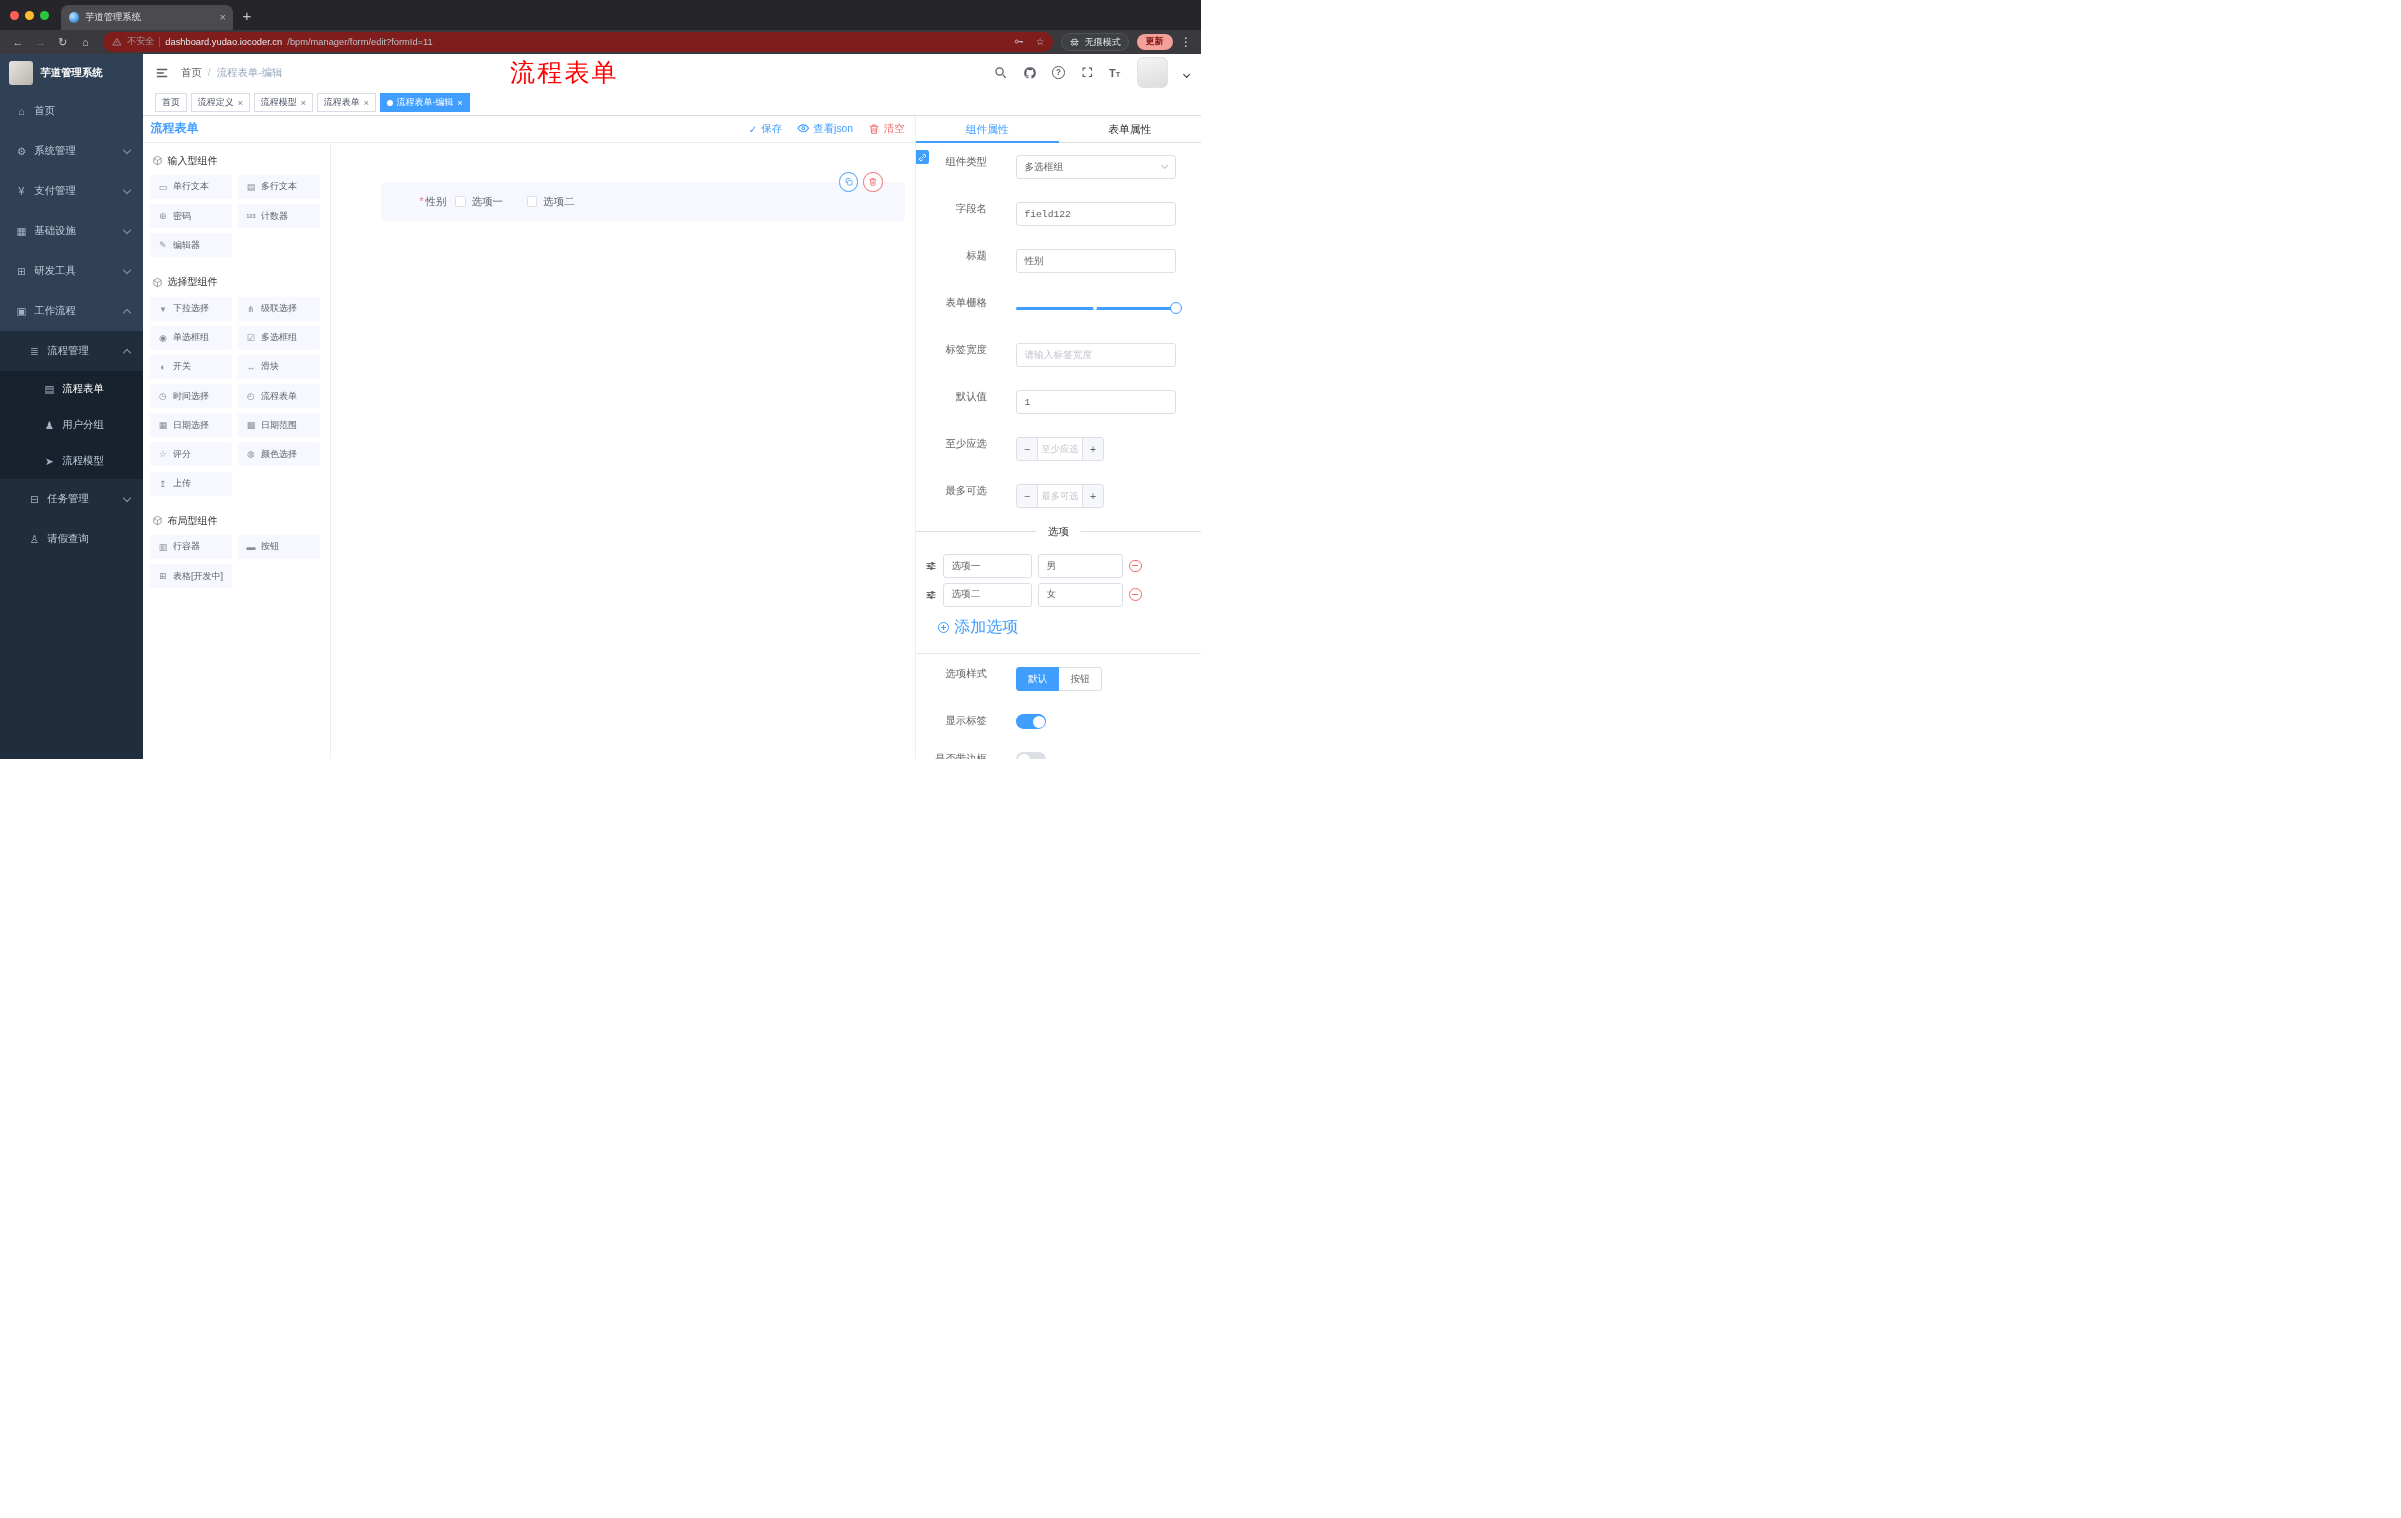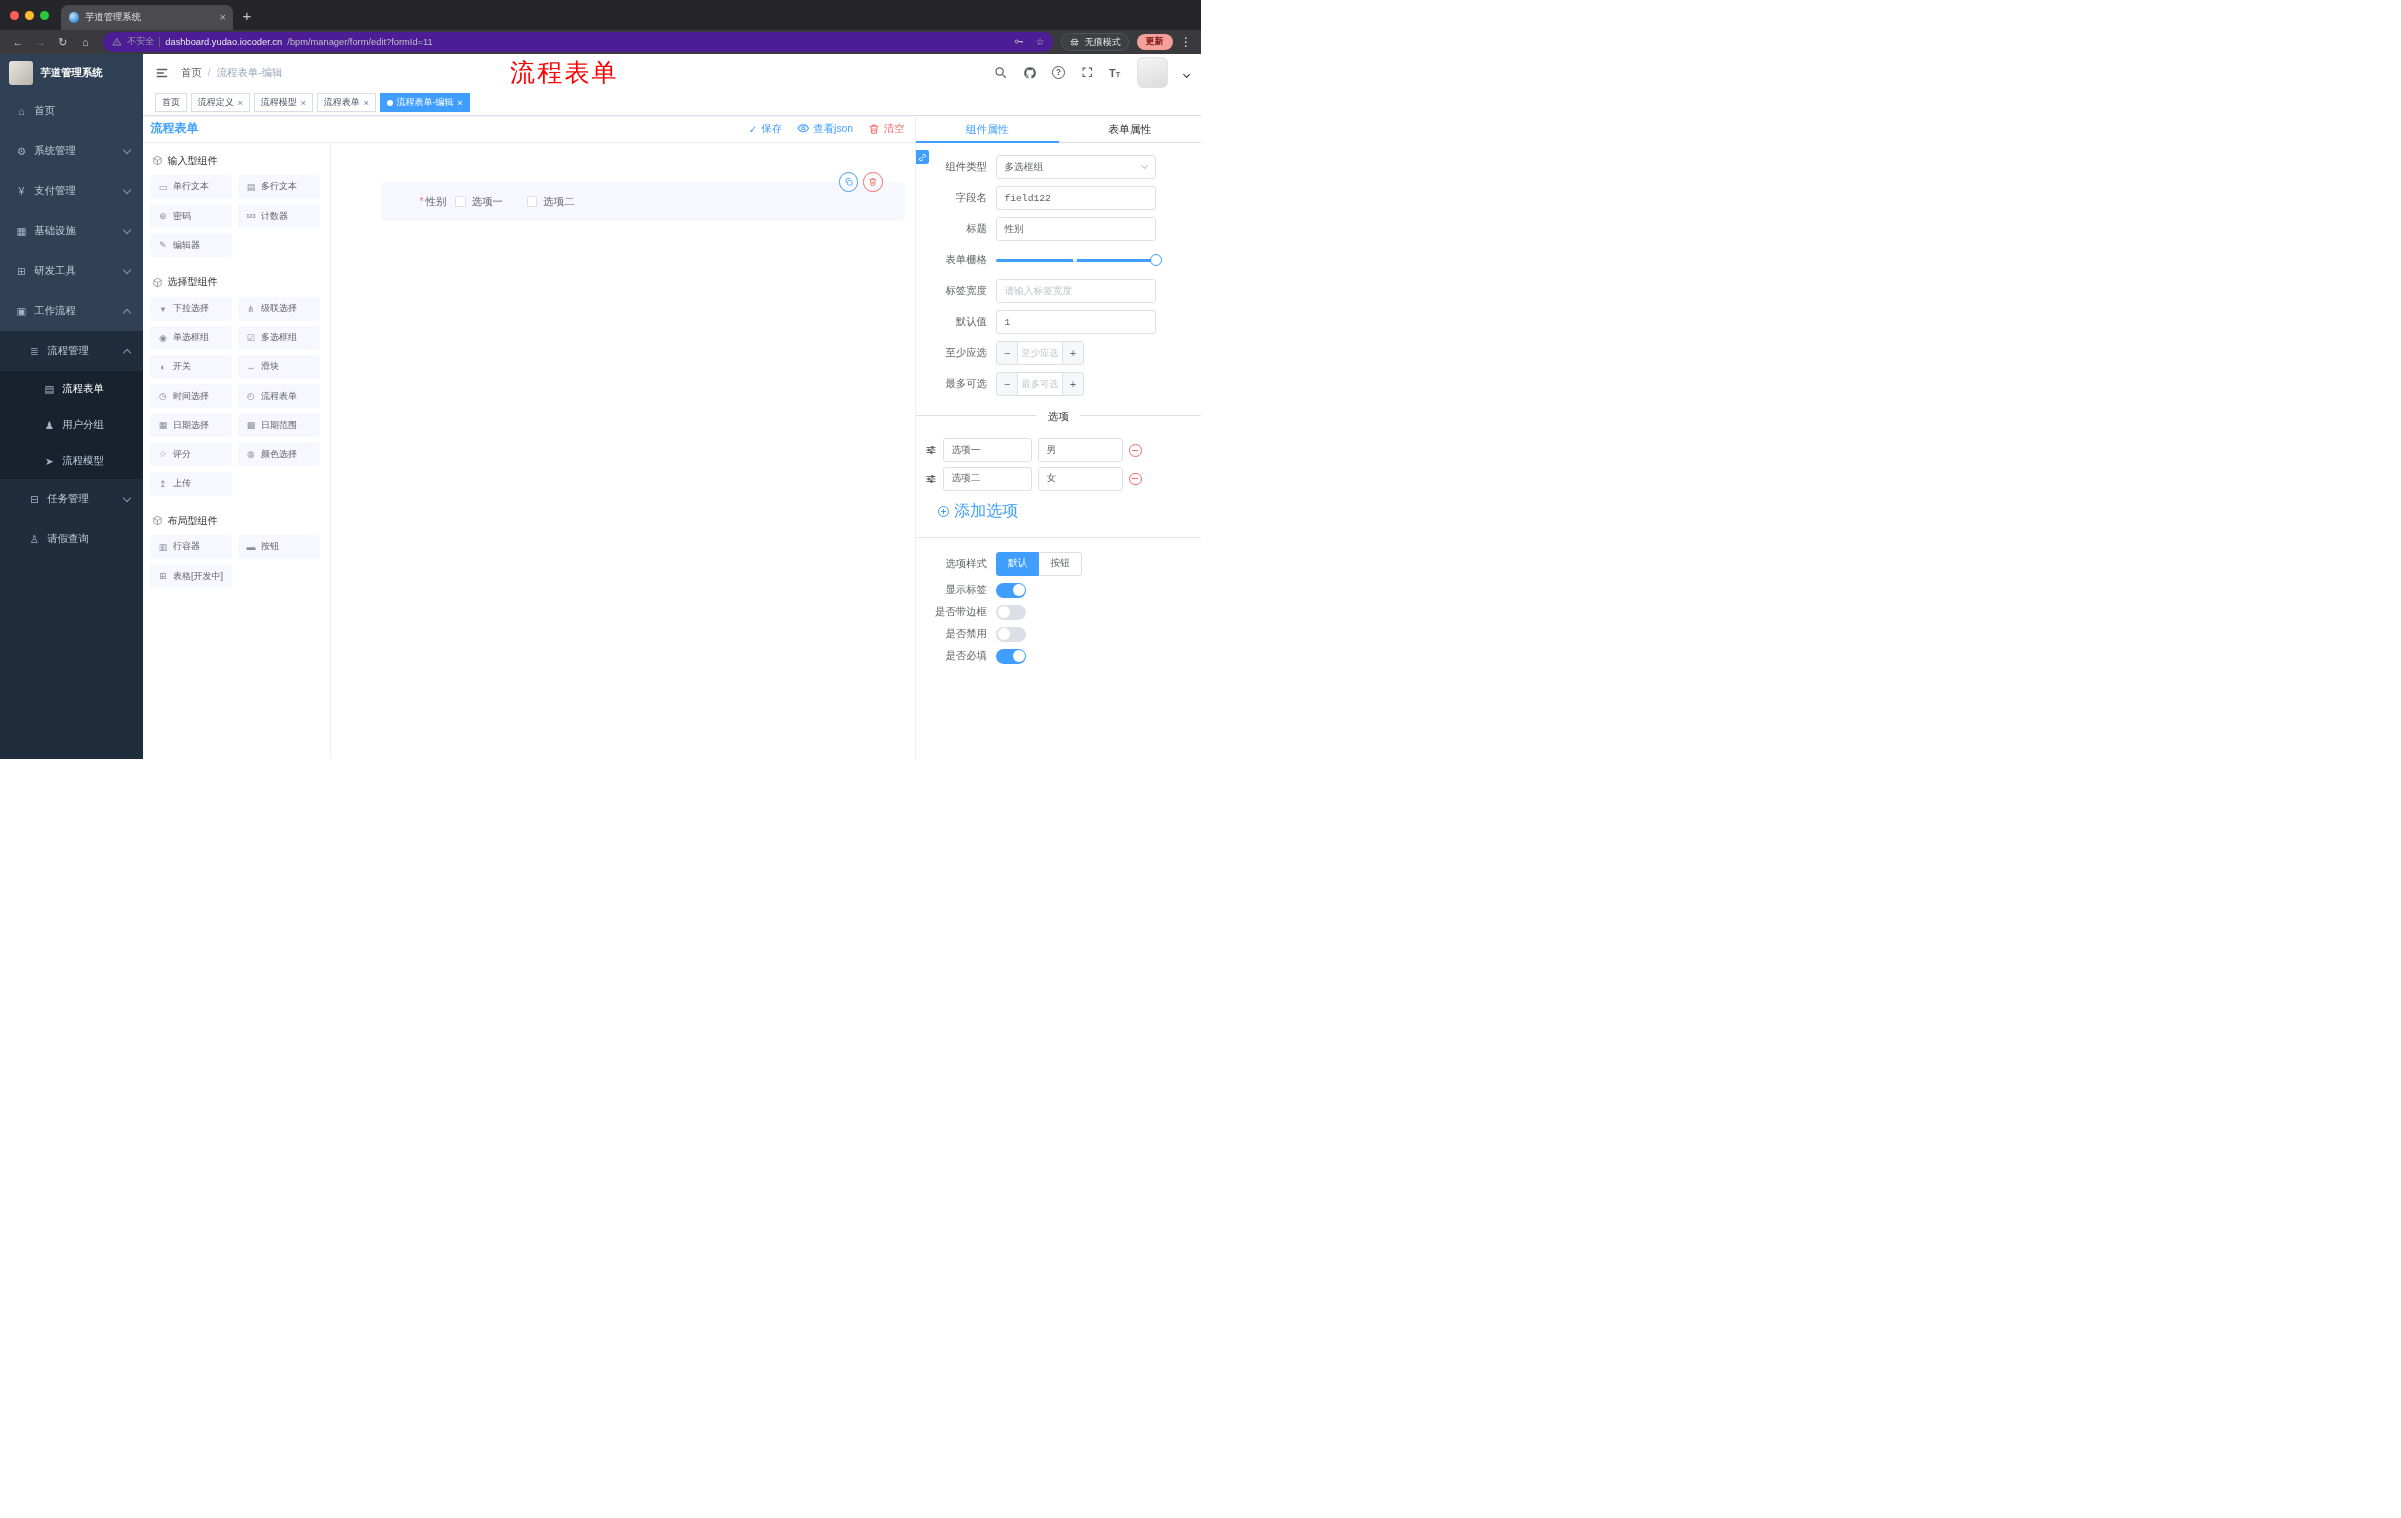--- a/index.html
+++ b/index.html
@@ -13,21 +13,21 @@
   .light.red{background:#ff5f57}.light.yellow{background:#febc2e}.light.green{background:#28c840}
   .tab { width:172px; height:25px; background:#4a4a4f; border-radius:7.4px 7.4px 0 0; align-self:flex-end; display:flex; align-items:center; padding:0 7.4px; gap:6px; }
   .favicon { width:10.4px; height:10.4px; border-radius:50%; background:radial-gradient(circle at 35% 35%,#bfe3ff,#3f8edb 70%,#2b5e9e); flex:none; }
   .tab-title { color:#e8eaed; font-size:9.3px; flex:1; white-space:nowrap; overflow:hidden; }
   .tab-close { color:#b5b8bc; font-size:11px; line-height:1; }
   .newtab { color:#c7c7c9; font-size:15px; margin-left:9px; line-height:1; }
 
   .toolbar { height:24px; background:#3a3a3e; display:flex; align-items:center; padding:0 7.4px; gap:1.5px; flex:none; }
   .navbtn { width:21px; text-align:center; color:#c7c7c9; font-size:11px; }
   .navbtn.dim { color:#76767a; }
-  .urlbar { flex:1; height:19.3px; background:#4c1d95; border-radius:9.7px; margin:0 6px; display:flex; align-items:center; padding:0 9px; gap:5.2px; min-width:0; }
+  .urlbar { flex:1; height:19.3px; background:#7f1d1d; border-radius:9.7px; margin:0 6px; display:flex; align-items:center; padding:0 9px; gap:5.2px; min-width:0; }
   .warn-ic { color:#9aa0a6; font-size:9px; }
   .sec-label { color:#9aa0a6; font-size:9px; white-space:nowrap; }
   .url-sep { width:0.7px; height:10.4px; background:#5f6368; }
   .url-host { color:#e8eaed; font-size:9.3px; white-space:nowrap; }
   .url-path { color:#bdc1c6; font-size:9.3px; white-space:nowrap; overflow:hidden; flex:1; }
   .urlbar .right-ic { color:#c7c7c9; font-size:9.7px; margin-left:6px; }
   .incog { height:18px; border-radius:9px; background:#3c4043; border:0.7px solid #505357; display:flex; align-items:center; gap:4.5px; padding:0 7.4px; color:#e8eaed; font-size:9px; white-space:nowrap; margin-right:6px; }
   .update-pill { height:16.3px; border-radius:8.2px; background:#f2a099; color:#7d1410; font-size:9px; display:flex; align-items:center; padding:0 9px; font-weight:bold; margin-right:4.5px; white-space:nowrap; }
   .dots { color:#e8eaed; font-size:12px; width:15px; text-align:center; }
 
@@ -115,21 +115,21 @@
 
   
   .props { flex:1; display:flex; flex-direction:column; min-width:0; background:#fff; }
   .props-tabs { height:27.5px; display:flex; border-bottom:0.7px solid #dcdfe6; flex:none; }
   .ptab { flex:1; text-align:center; line-height:27px; font-size:10.8px; color:#303133; cursor:pointer; position:relative; }
   .ptab.active { color:#409eff; }
   .ptab.active::after { content:""; position:absolute; left:0; right:0; bottom:-0.7px; height:1.5px; background:#409eff; }
   .props-body { flex:1; position:relative; padding-top:12px; overflow:hidden; }
   .link-btn { position:absolute; left:0; top:7.4px; width:13.4px; height:13.4px; background:#409eff; border-radius:0 2.2px 2.2px 0; display:flex; align-items:center; justify-content:center; cursor:pointer; }
 
-  .p-row { display:flex; align-items:center; margin-bottom:7px; padding-left:12px; }
+  .p-row { display:flex; align-items:flex-start; margin-bottom:23px; padding-left:12px;gap:20px; }
   .p-label { width:68px; flex:none; text-align:right; padding-right:9px; font-size:10.4px; color:#606266; white-space:nowrap; }
   .p-input { width:160px;font-family:Liberation Mono, monospace; }
   .p-input::placeholder { color:#c0c4cc; }
   .pselect { width:160px; height:24px; border:0.7px solid #dcdfe6; border-radius:3px; display:flex; align-items:center; padding:0 7.4px; font-size:9.7px; color:#606266; cursor:pointer; }
   .pselect .scaret { margin-left:auto; width:5.2px; height:5.2px; border:solid #c0c4cc; border-width:0 1.1px 1.1px 0; transform:rotate(45deg); margin-top:-3px; }
 
   .slider { position:relative; width:160px; height:24px; display:flex; align-items:center; }
   .sl-track { width:100%; height:3px; border-radius:1.5px; background:#409eff; position:relative; }
   .sl-stop { position:absolute; left:48%; top:-0.7px; width:4.5px; height:4.5px; border-radius:50%; background:#fff; }
   .sl-handle { position:absolute; right:-6px; top:-4.5px; width:12px; height:12px; border-radius:50%; background:#fff; border:1.5px solid #409eff; cursor:grab; }

